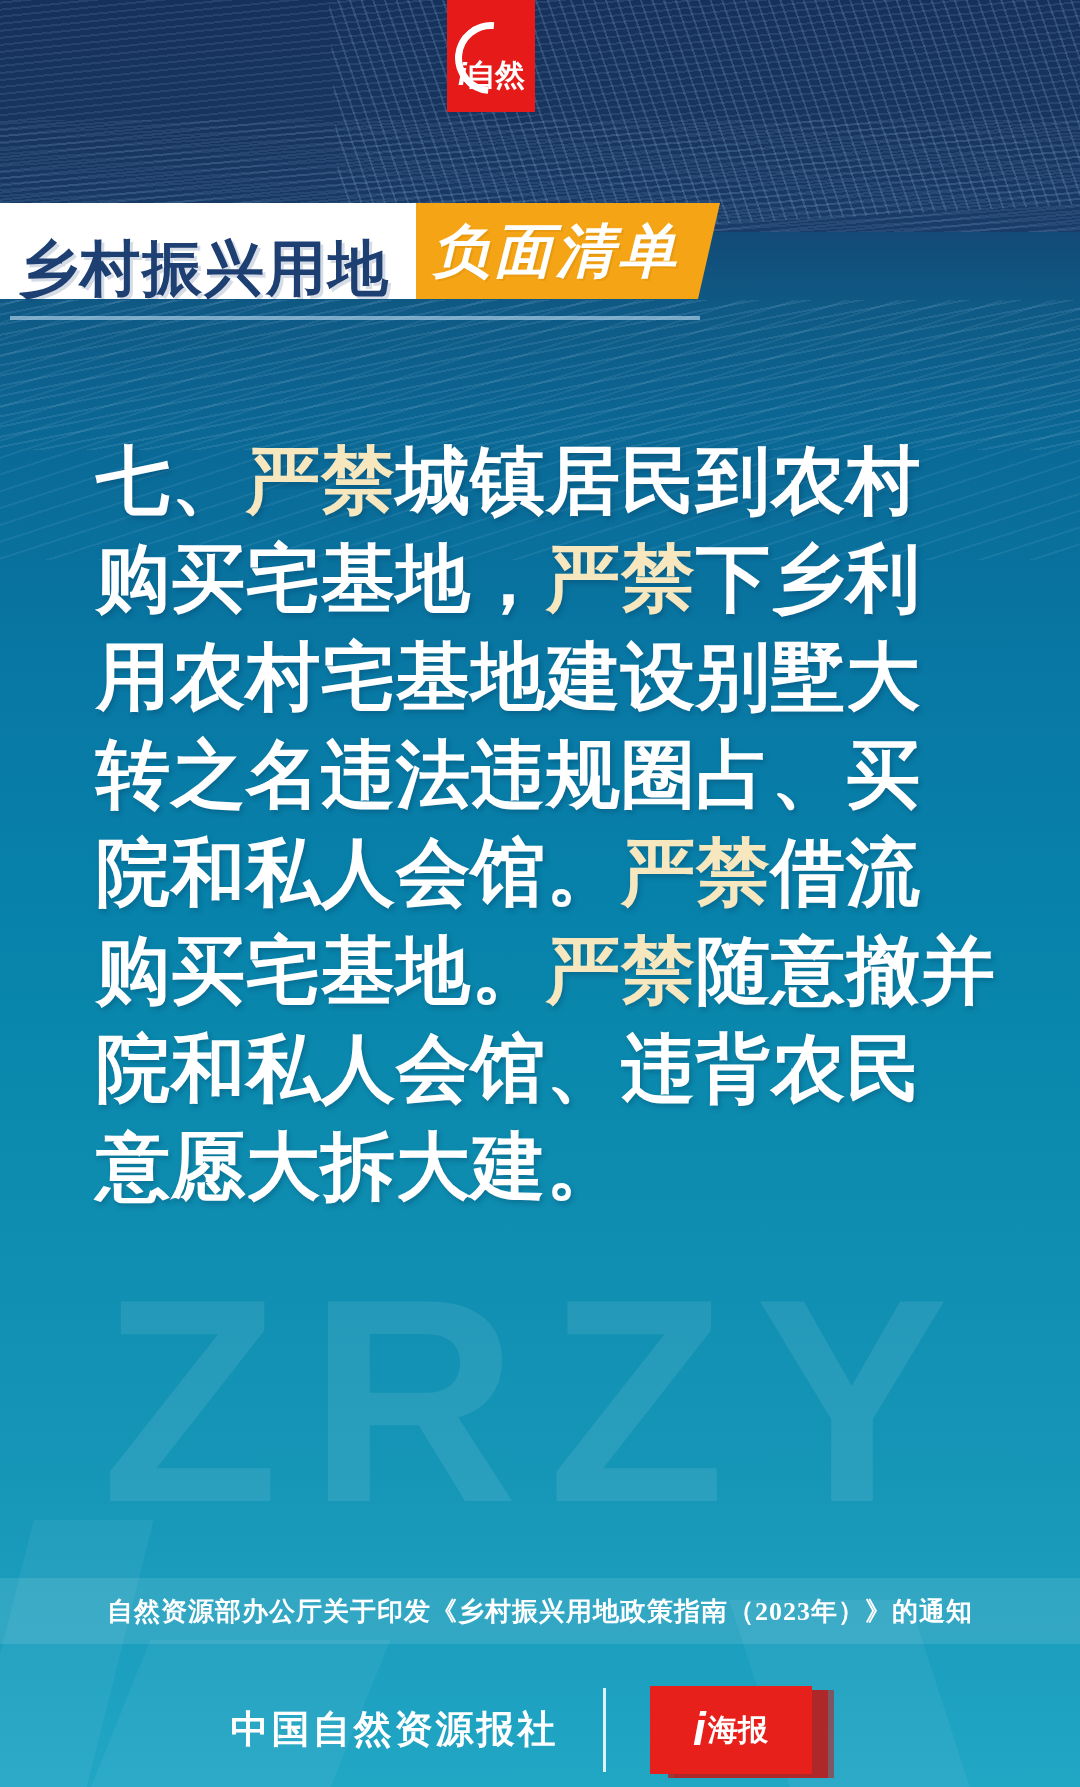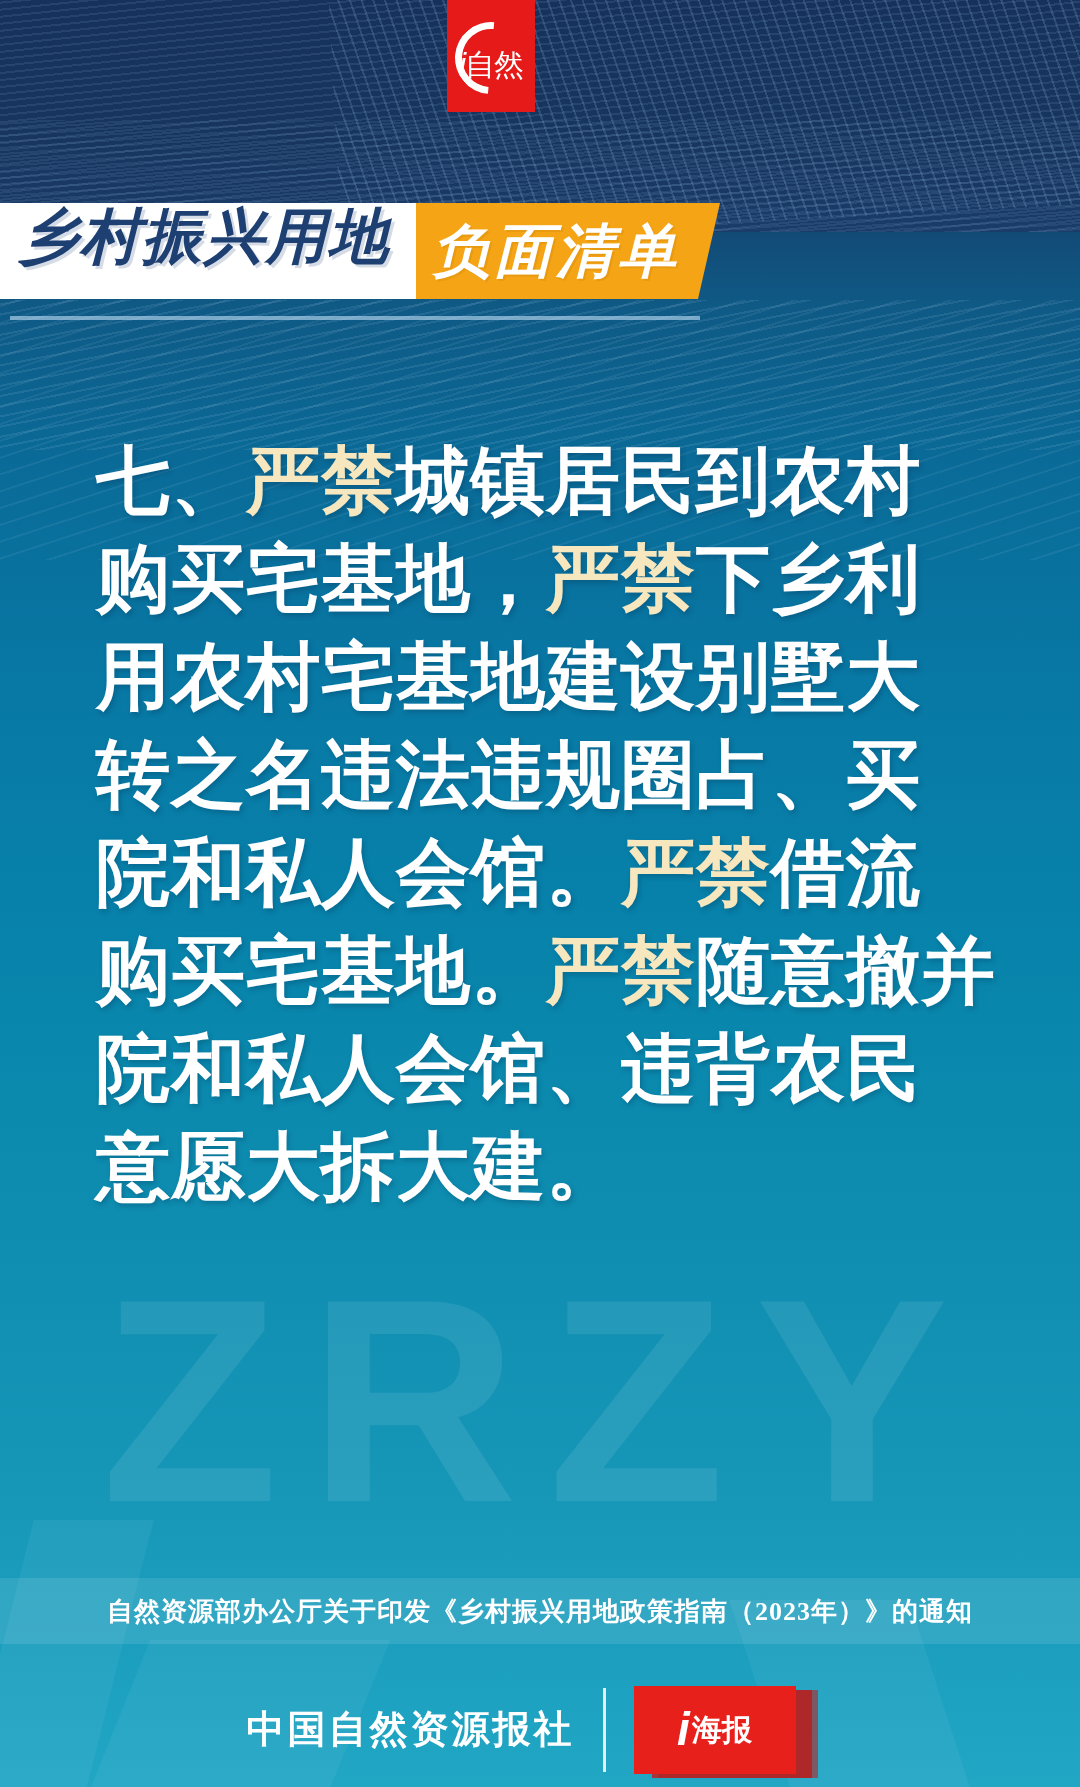--- a/index.html
+++ b/index.html
@@ -123,46 +123,45 @@
     border: 7px solid #ffffff;
     border-radius: 50%;
     border-bottom-color: transparent;
     border-left-color: transparent;
     transform: rotate(-130deg);
   }
   .logo-mark .zi {
     position: relative;
     color: #ffffff;
     font-size: 30px;
-    font-weight: 400;
+    font-weight: 700;
     letter-spacing: -1px;
     line-height: 1;
-    margin-bottom: 32px;
+    margin-bottom: 22px;
     font-family: "Liberation Sans", "DejaVu Sans", sans-serif;
   }
   .logo-mark .zi .i-dot {
     font-style: italic;
     font-size: 32px;
   }
 
   
   .title-row {
     position: absolute;
     left: 0; top: 203px;
     height: 96px;
     display: flex;
     align-items: stretch;
     z-index: 5;
   }
   .title-white {
     background: #ffffff;
     padding: 4px 26px 0 18px;
     display: flex;
-    align-items: flex-start;
-    font-style: italic;
+    align-items: flex-end;
   }
   .title-white span {
     color: #1d3f72;
     font-size: 60px;
     font-weight: 900;
     letter-spacing: 2px;
     line-height: 1;
     text-shadow: 3px 3px 0 rgba(29,63,114,0.18);
     white-space: nowrap;
   }
@@ -245,21 +244,21 @@
   }
 
   
   .brand-row {
     position: absolute;
     left: 0; top: 1672px;
     width: 1080px; height: 115px;
     display: flex;
     align-items: center;
     justify-content: center;
-    gap: 28px;
+    gap: 44px;
   }
   .brand-name {
     color: #ffffff;
     font-size: 38px;
     font-weight: 700;
     letter-spacing: 3px;
     font-family: "Liberation Serif", "DejaVu Serif", serif;
   }
   .brand-div {
     width: 3px;

